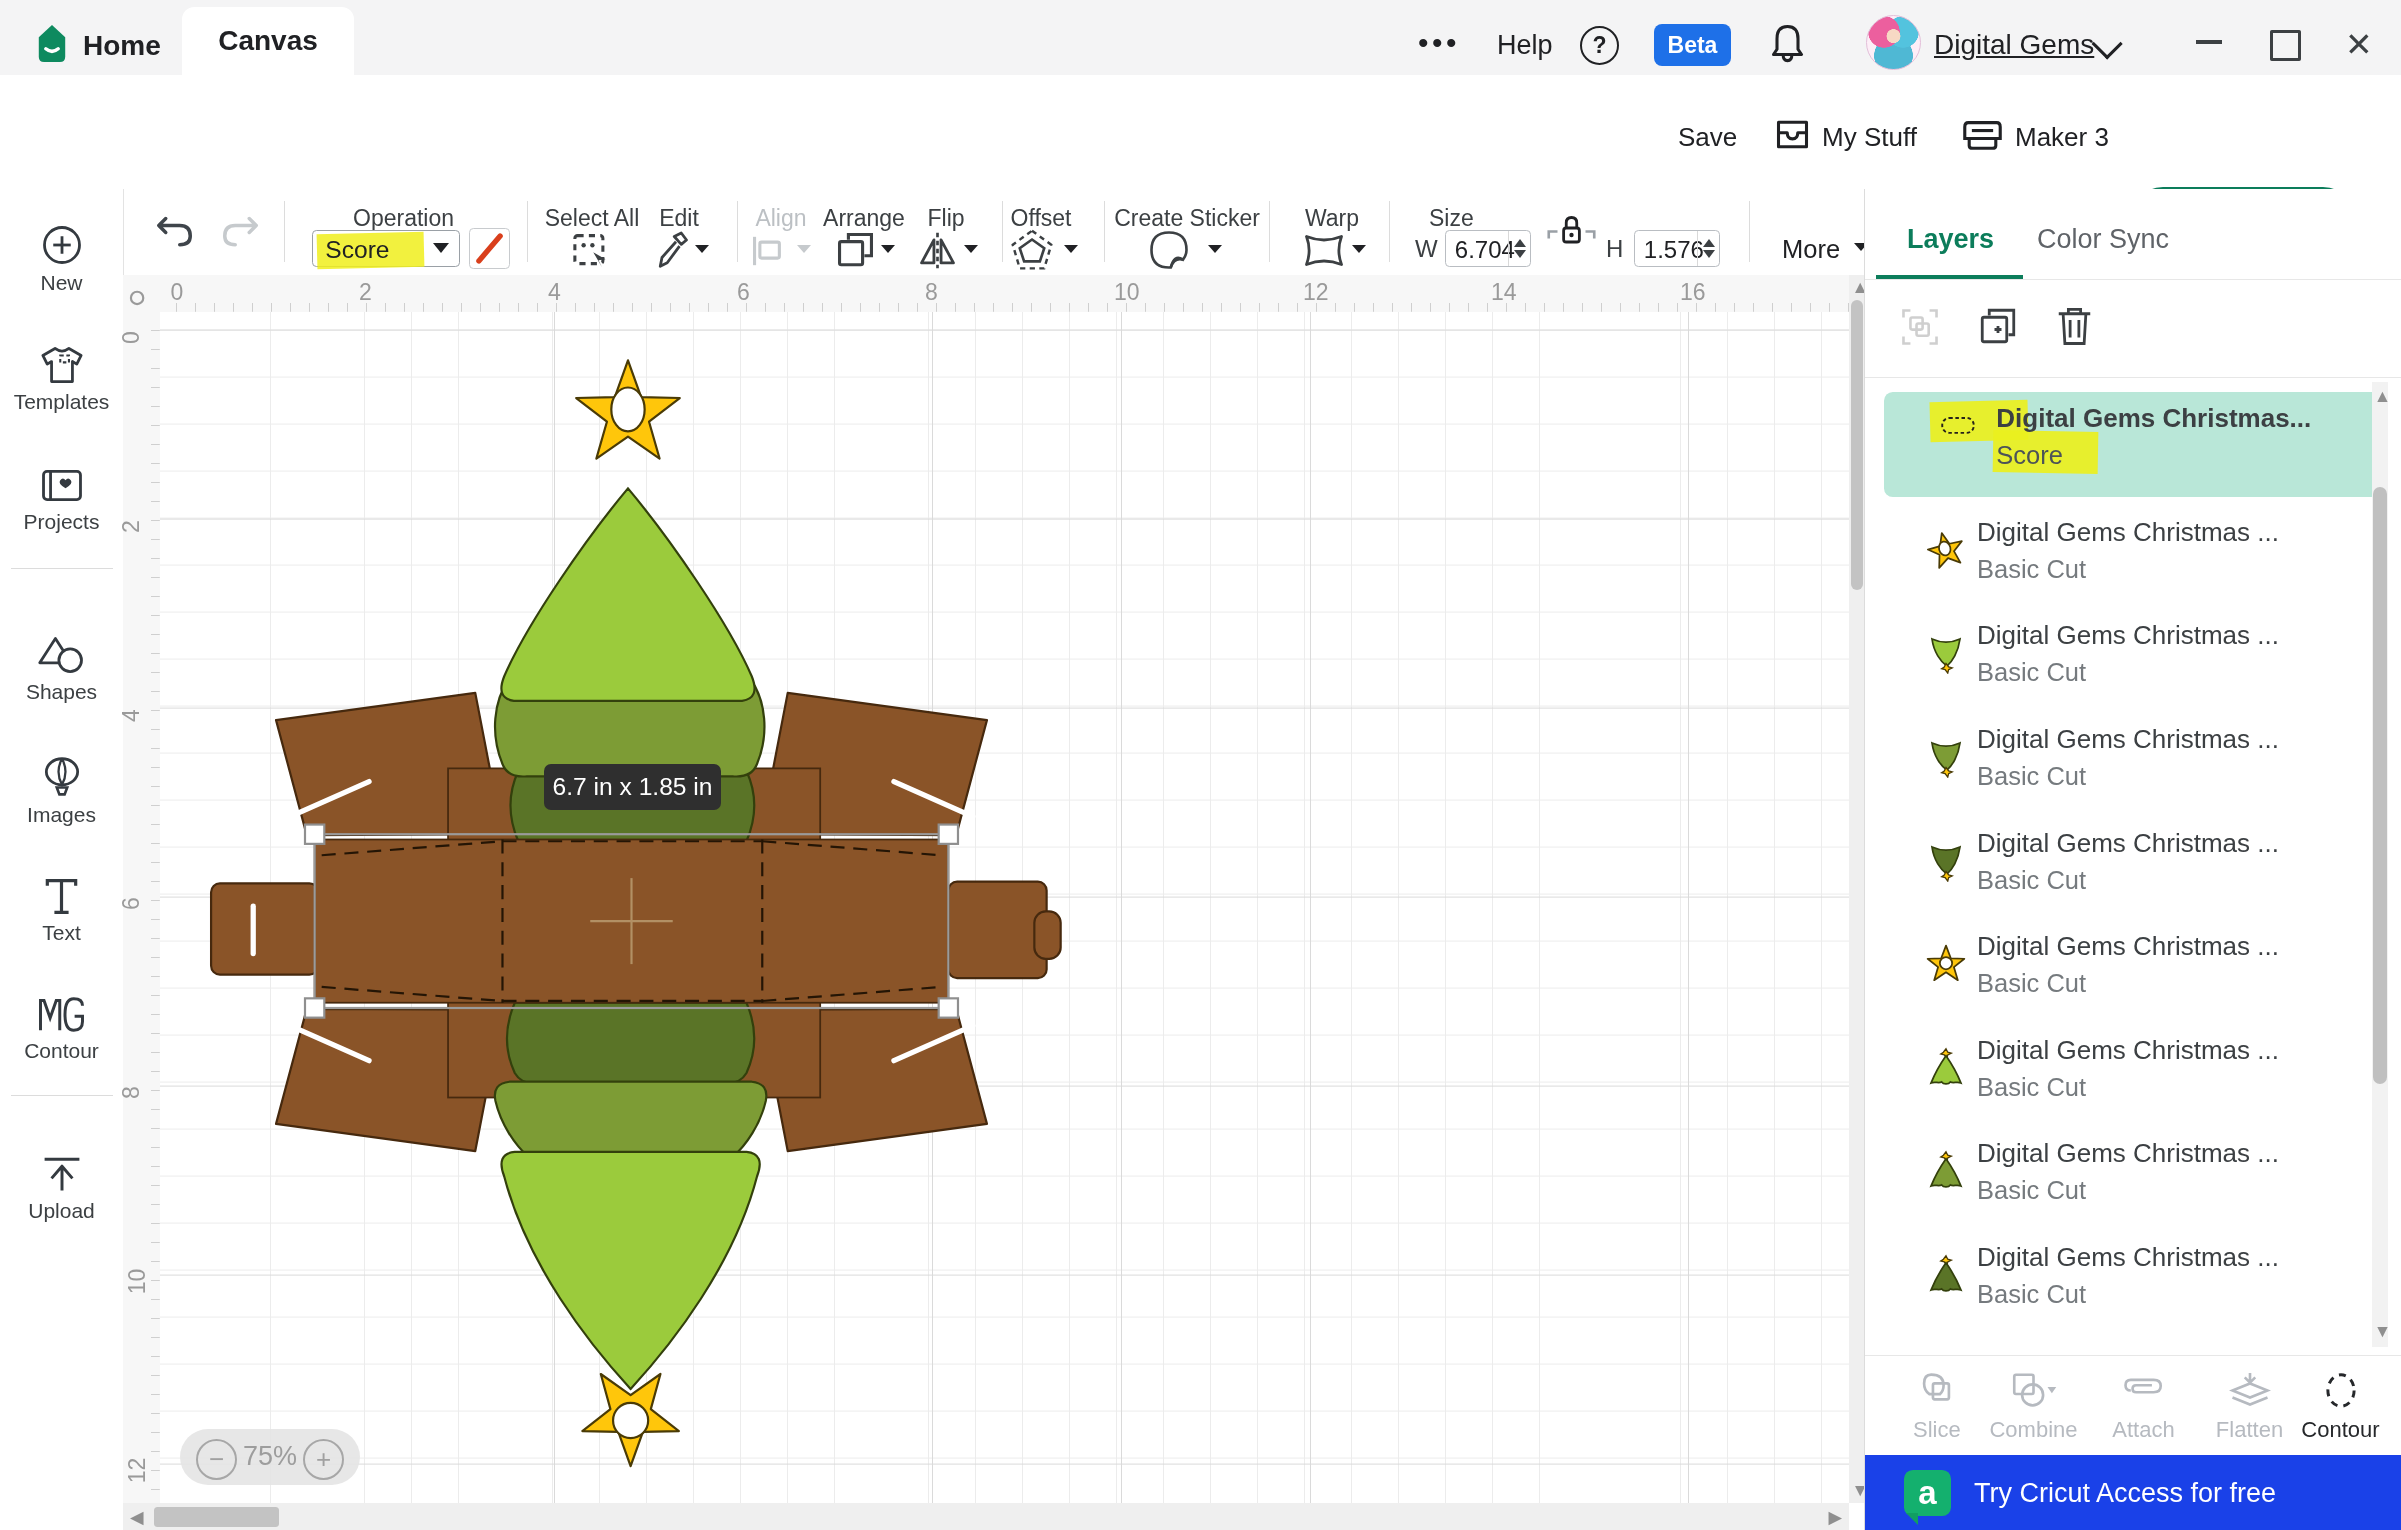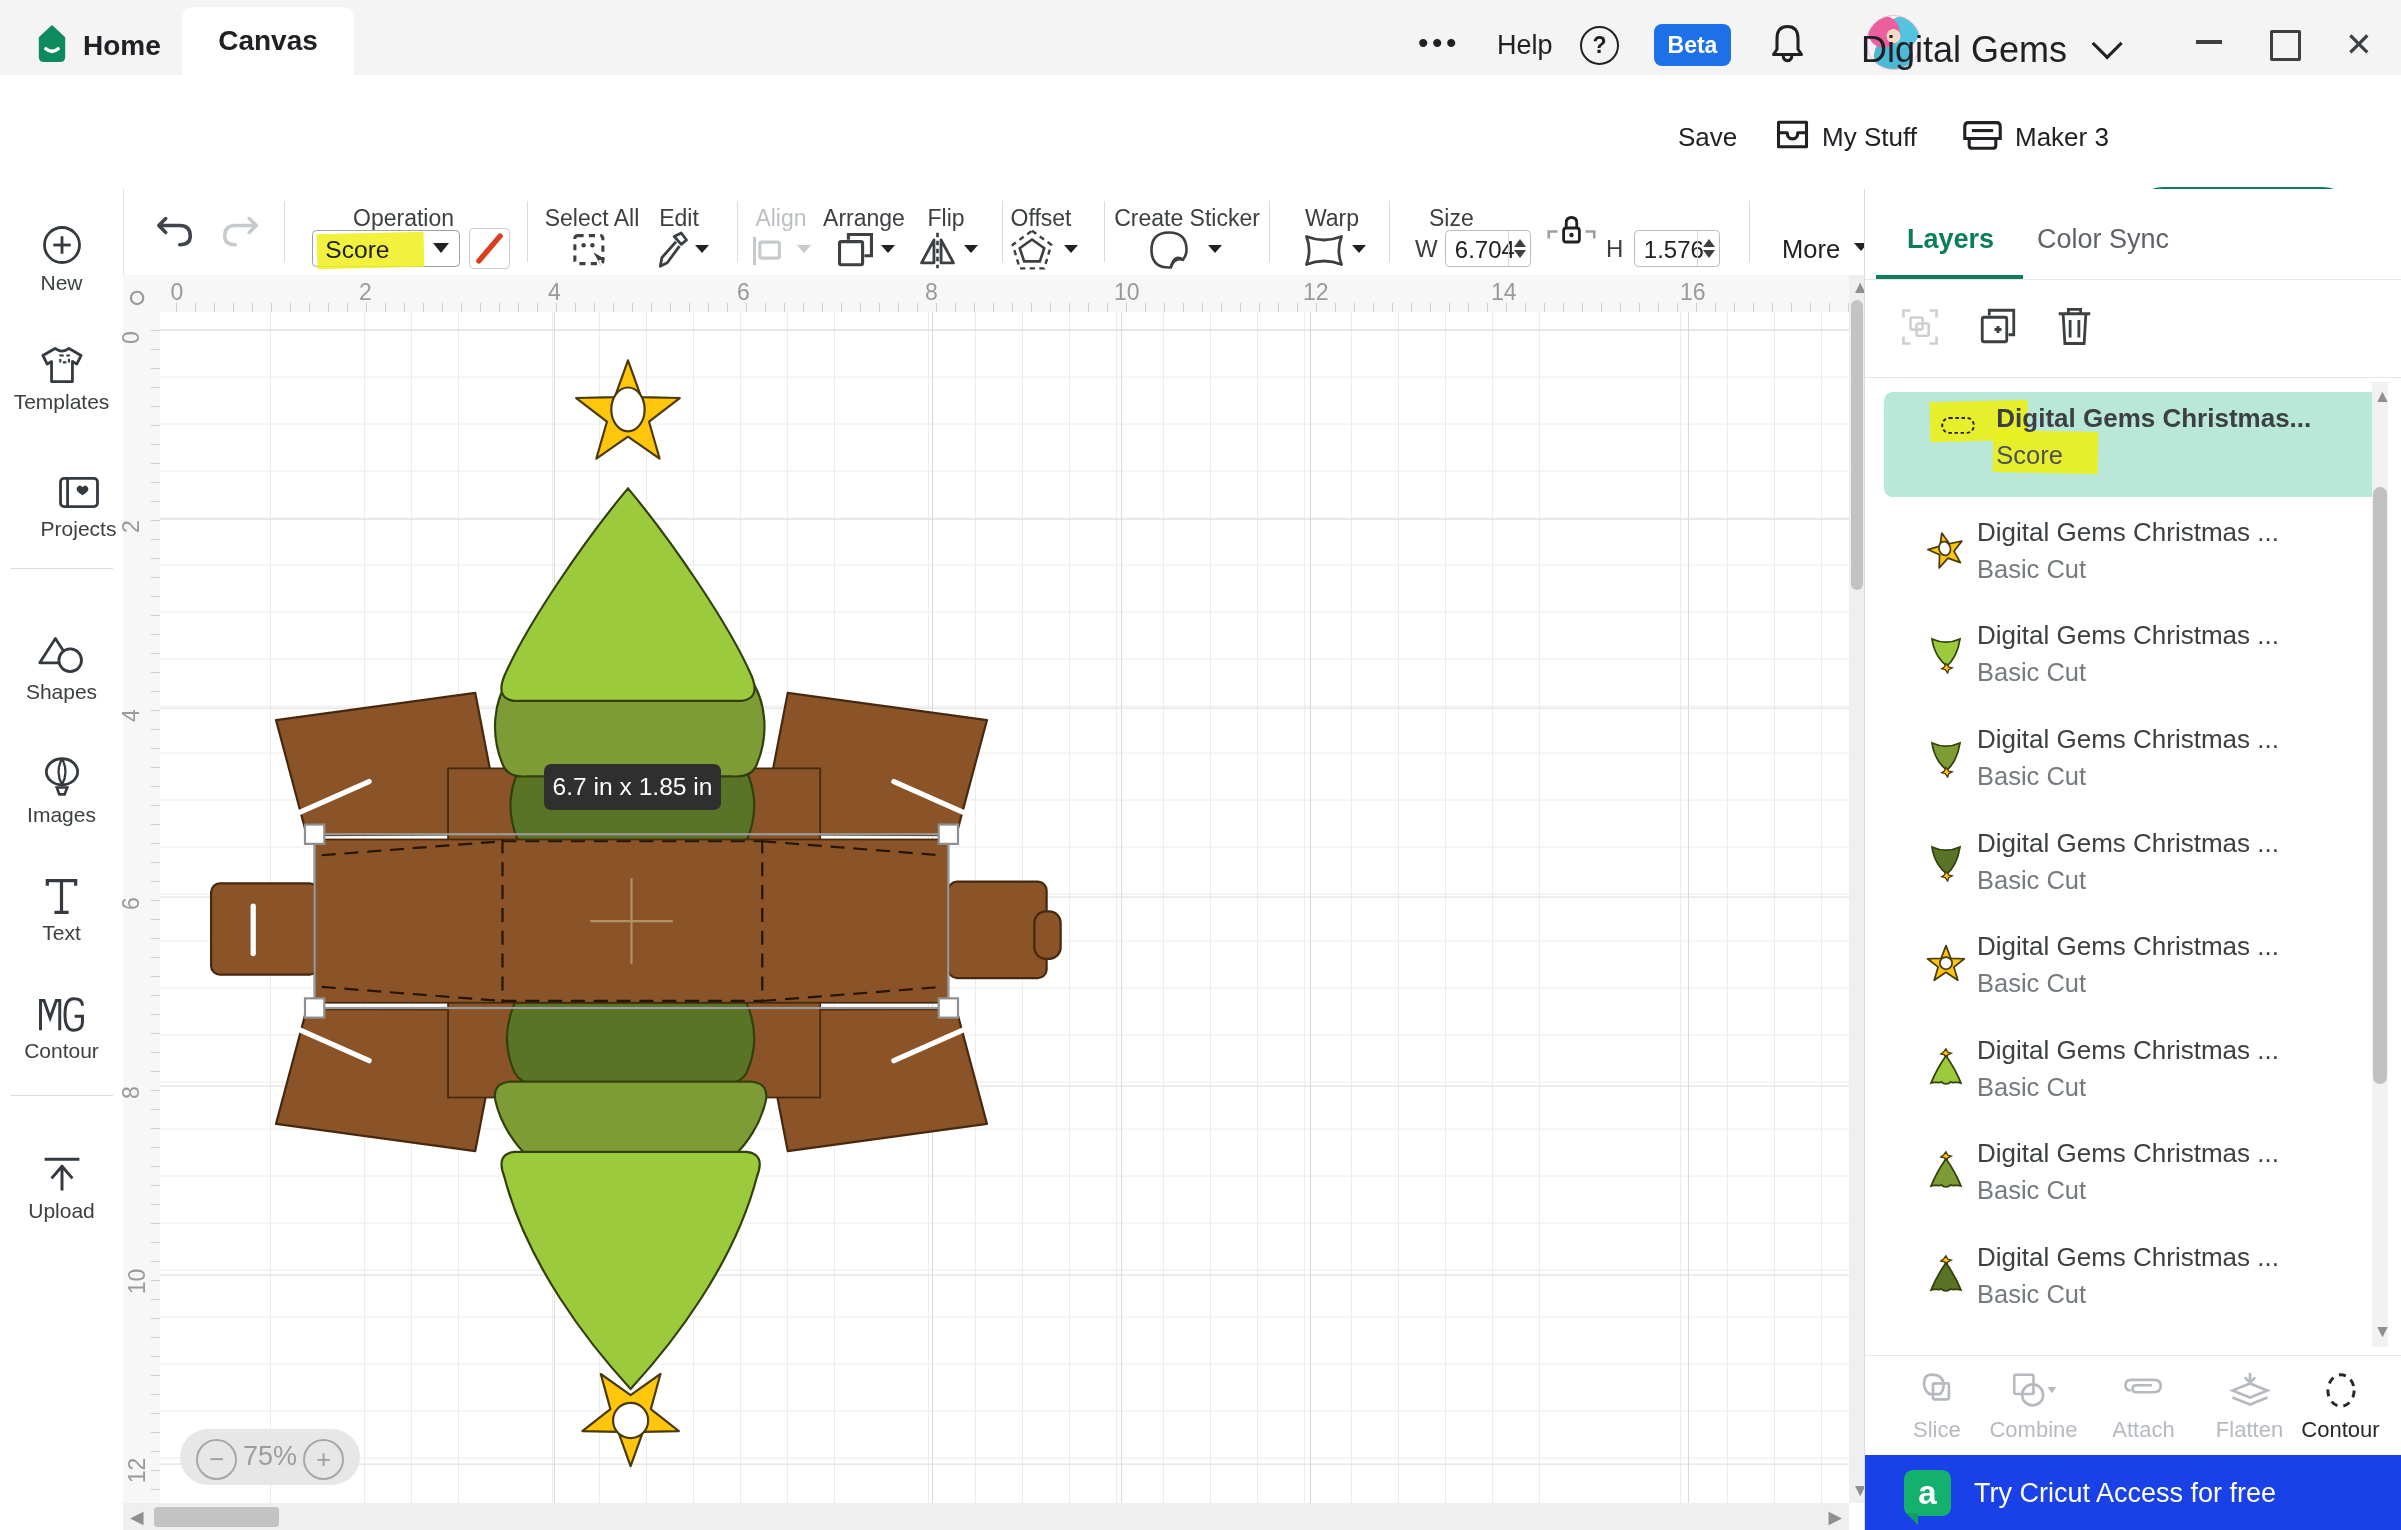--- a/index.html
+++ b/index.html
@@ -18,21 +18,21 @@
   .help{left:1497px;top:30px;font-size:27px;}
   .help-q{left:1580px;top:26px;width:35px;height:35px;border:2.6px solid #202124;border-radius:50%;
           display:flex;align-items:center;justify-content:center;font-size:23px;font-weight:700;}
   .beta{left:1654px;top:24px;width:77px;height:42px;border-radius:8px;color:#fff;font-size:23px;font-weight:700;
         display:flex;align-items:center;justify-content:center;}
   .avatar{left:1866px;top:15px;width:53px;height:53px;border-radius:50%;border:1.8px solid #e3bfd9;
           background:radial-gradient(circle at 50% 38%,#f7d9c4 0 16%,transparent 17%),
                      radial-gradient(circle at 32% 30%,#ec5f9e 0 30%,transparent 31%),
                      radial-gradient(circle at 68% 30%,#53c3de 0 30%,transparent 31%),
                      radial-gradient(circle at 50% 75%,#4fb8d4 0 40%,transparent 41%),#fdeef7;}
-  .account{left:1861px;top:29px;font-size:36px;}
+  .account{left:1934px;top:29px;font-size:28px;text-decoration:underline;}
   .chev{width:19.3px;height:19.3px;border-right:3.1px solid #202124;border-bottom:3.1px solid #202124;transform:rotate(45deg);}
   .win-min{left:2196px;top:40px;width:26px;height:3.5px;background:#3c4043;}
   .win-max{left:2270px;top:30px;width:24.6px;height:24.6px;border:3.1px solid #3c4043;border-radius:1.8px;}
   .win-close{left:2345px;top:24.6px;font-size:33px;color:#3c4043;}
 
   
   .header{left:0;top:89px;width:2401px;height:113px;background:#fff;border-bottom:0.9px solid #e6e6e6;}
   .proj-title{left:46px;top:112px;font-size:39px;font-weight:700;letter-spacing:0.4px;}
   .hdr-item{font-size:26px;color:#202124;}
   .make-btn{left:2128px;top:98px;width:230px;height:70px;border-radius:39px;color:#fff;
@@ -313,21 +313,21 @@
       </svg>
       <div class="sb-label">New</div>
     </div>
     <div class="sb-item" style="top:156px;">
       <svg width="46" height="40" viewBox="0 0 52 46" style="margin:0 auto;">
         <path d="M18,4 Q26,10 34,4 L48,12 L43,22 L38,19 L38,42 L14,42 L14,19 L9,22 L4,12 Z" fill="none" stroke="#343a40" stroke-width="3.2" stroke-linejoin="round"></path>
         <rect x="24" y="12" width="10" height="8" fill="none" stroke="#343a40" stroke-width="2.4" stroke-dasharray="4 3"></rect>
       </svg>
       <div class="sb-label">Templates</div>
     </div>
-    <div class="sb-item" style="top:284px;padding-left:17px;">
+    <div class="sb-item" style="top:277px;">
       <svg width="44" height="39" viewBox="0 0 50 44" style="margin:0 auto;">
         <rect x="4" y="6" width="42" height="32" rx="4" fill="none" stroke="#343a40" stroke-width="3.2"></rect>
         <line x1="12" y1="6" x2="12" y2="38" stroke="#343a40" stroke-width="3.2"></line>
         <path d="M29,16 q3,-4 6,0 q3,4 -6,9 q-9,-5 -6,-9 q3,-4 6,0 Z" fill="#343a40"></path>
       </svg>
       <div class="sb-label">Projects</div>
     </div>
     <div class="sb-div" style="top:379px;"></div>
     <div class="sb-item" style="top:446px;">
       <svg width="47" height="40" viewBox="0 0 54 46" style="margin:0 auto;">

